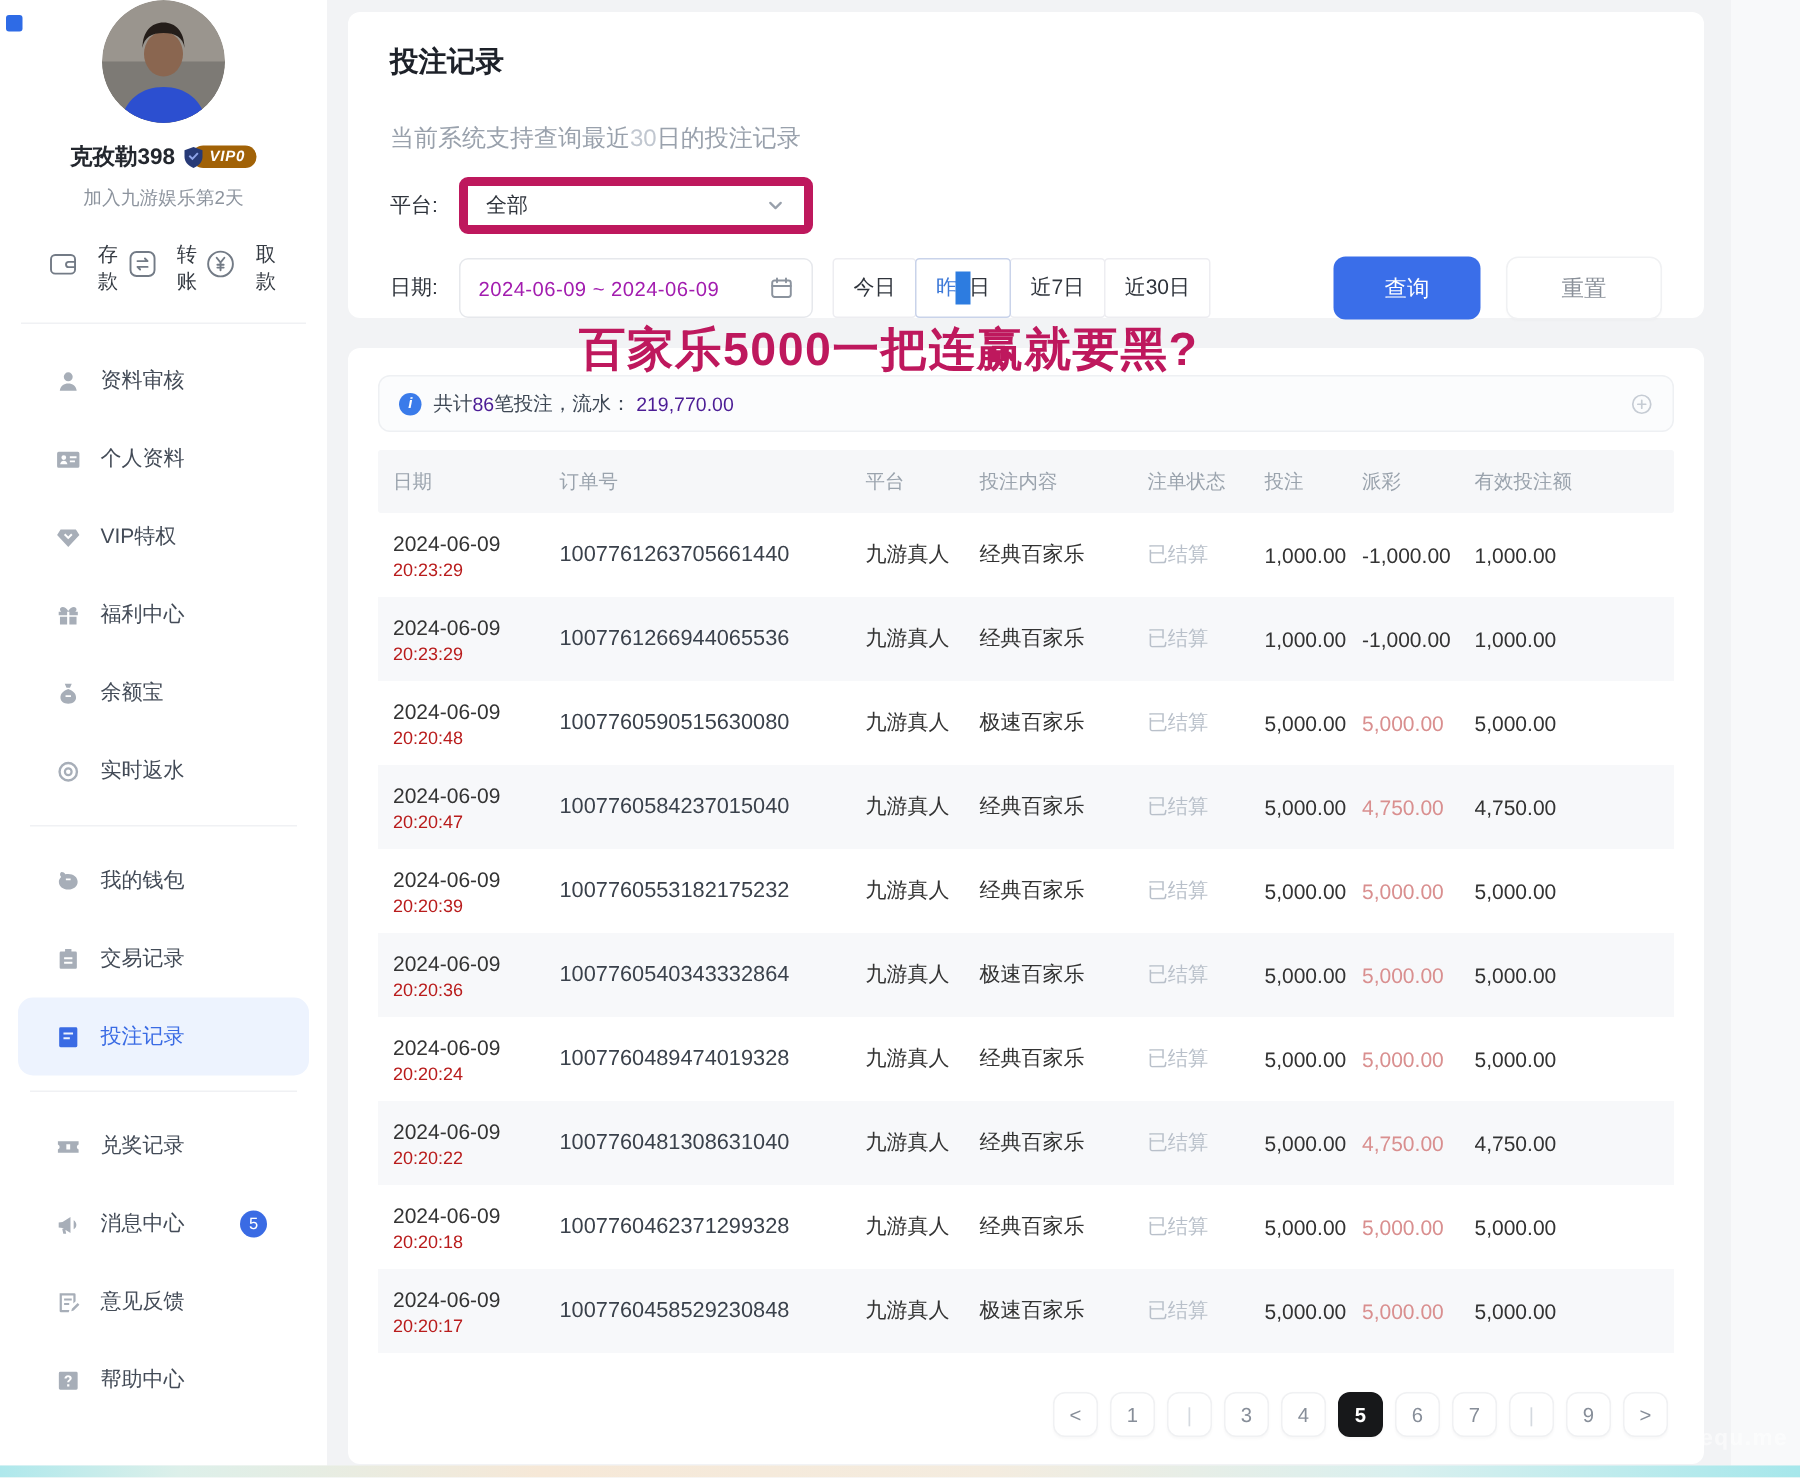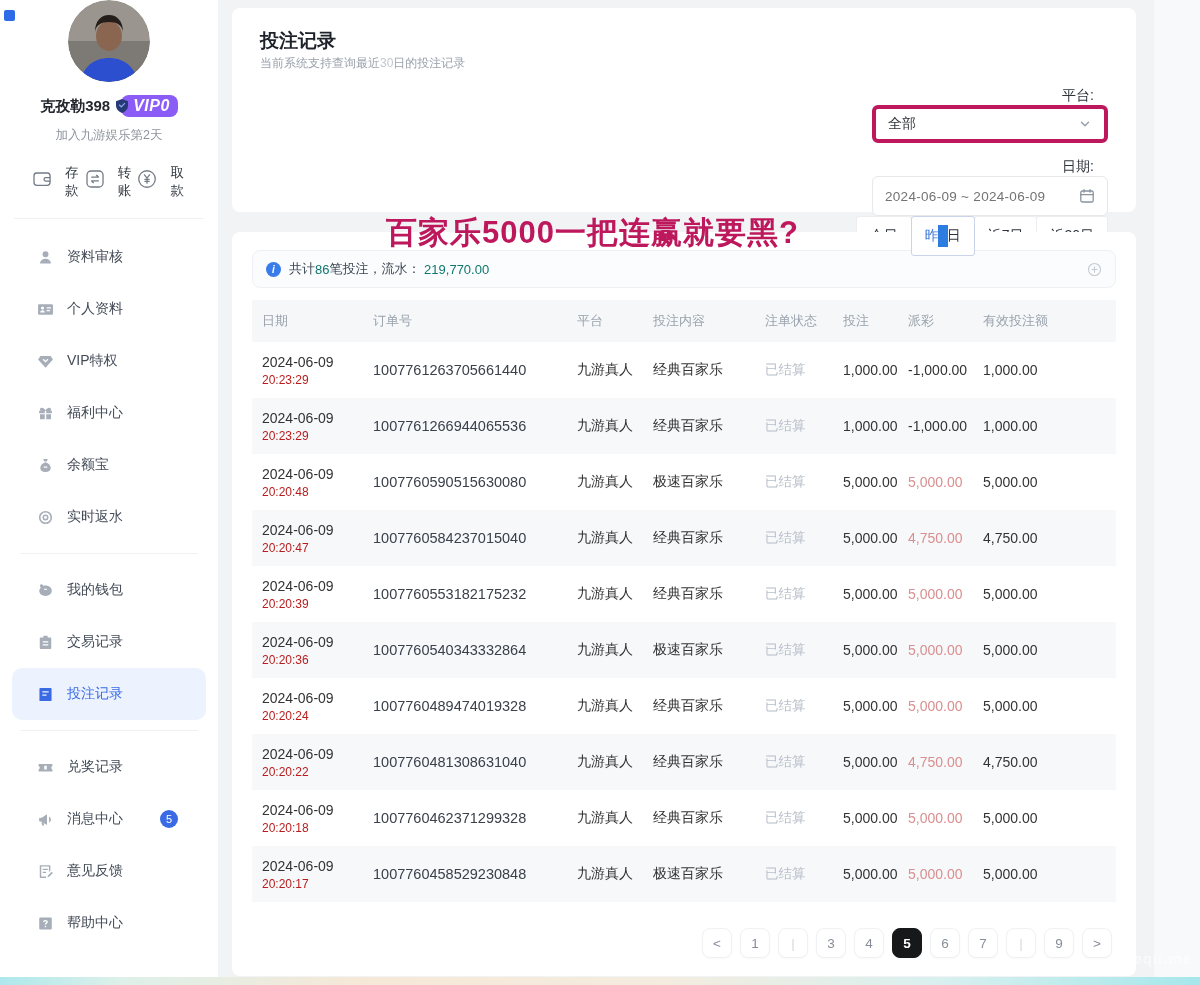--- a/index.html
+++ b/index.html
@@ -11,21 +11,21 @@
     color:#333;
   }
   
   .corner-dot{position:absolute;left:4px;top:10px;width:11px;height:11px;border-radius:2px;background:#2e6be6;z-index:3;}
   .sidebar{position:absolute;left:0;top:0;width:218px;height:977px;background:#fff;z-index:2;}
   .profile{text-align:center;}
   .avatar{width:82px;height:82px;border-radius:50%;overflow:hidden;margin:0 auto;display:block;}
   .name-row{margin-top:13px;display:flex;align-items:center;justify-content:center;gap:4px;}
   .uname{font-size:15px;font-weight:700;color:#23272e;}
   .vip-wrap{display:inline-flex;align-items:center;position:relative;}
-  .vip-pill{background:#8b5cf6;color:#fff;font-size:16px;font-weight:700;font-style:italic;
+  .vip-pill{background:#a16207;color:#fff;font-size:10px;font-weight:700;font-style:italic;
     border-radius:8px;padding:2px 8px 2px 12px;margin-left:-9px;letter-spacing:.5px;}
   .join{margin-top:10px;font-size:12.5px;color:#8d949e;}
   .actions{margin-top:20px;display:flex;justify-content:space-between;padding:0 30px;}
   .action{display:flex;flex-direction:row;align-items:flex-start;gap:7px;cursor:pointer;}
   .action svg{color:#737b86;}
   .action .alabel{font-size:13.5px;color:#343a42;}
   .sb-divider{border-top:1px solid #f0f1f4;margin:18px 14px 0;}
   .nav{padding:12px 12px 0;}
   .nav-item{height:52px;display:flex;align-items:center;gap:13px;padding-left:25px;
     font-size:14px;color:#434b57;border-radius:10px;cursor:pointer;}
@@ -33,51 +33,51 @@
   .nav-item.active{background:#edf3fe;color:#3a6be4;}
   .nav-item.active svg{color:#3a6be4;}
   .nav-gap{border-top:1px solid #f0f1f4;margin:10px 8px;}
   .nav-badge{margin-left:auto;margin-right:28px;min-width:18px;height:18px;border-radius:50%;
     background:#3a6be4;color:#fff;font-size:11px;display:flex;align-items:center;justify-content:center;}
   
   .main{position:absolute;left:232px;top:0;width:904px;}
   .card{background:#fff;border-radius:8px;}
   .filter-card{margin-top:8px;height:204px;padding:16px 28px;}
   .page-title{font-size:19px;font-weight:700;color:#1d2129;margin-top:4px;}
-  .subtitle{margin-top:1px;font-size:12px;color:#99a1ac;}
+  .subtitle{margin-top:28px;font-size:16px;color:#99a1ac;}
   .subtitle .dim{color:#c1c7d0;}
-  .frow{display:flex;align-items:flex-end;margin-top:15px;flex-direction:column;}
+  .frow{display:flex;align-items:center;margin-top:15px;}
   .flabel{width:46px;font-size:14px;color:#2f343c;}
-  .select{width:236px;height:38px;border:4px solid #be185d;border-radius:6px;display:flex;
+  .select{width:236px;height:38px;border:6px solid #be185d;border-radius:6px;display:flex;
     align-items:center;justify-content:space-between;padding:0 12px;cursor:pointer;background:#fff;}
   .select .sval{font-size:14px;color:#2f343c;}
   .dateinput{width:236px;height:40px;border:1px solid #e6e8ec;border-radius:6px;display:flex;
     align-items:center;justify-content:space-between;padding:0 12px;cursor:pointer;background:#fff;}
-  .dateinput .dval{font-size:13.5px;color:#737373;letter-spacing:.3px;}
+  .dateinput .dval{font-size:13.5px;color:#a21caf;letter-spacing:.3px;}
   .quick{display:flex;margin-left:14px;}
   .qbtn{height:40px;padding:0 13px;display:flex;align-items:center;font-size:14px;color:#2f343c;
     background:#fff;border:1px solid #ededf1;border-radius:3px;cursor:pointer;margin-left:-1px;}
   .qbtn.sel{border-color:#c9d3ea;position:relative;z-index:1;}
   .qbtn.sel .c1{color:#3f7ad8;}
   .sel-block{display:inline-block;width:10px;height:22px;background:#2d7ce0;vertical-align:-5px;margin:0 -1px;}
   .fbtns{margin-left:auto;display:flex;gap:17px;}
   .btn-primary{width:98px;height:42px;background:#3a6ee9;border:none;border-radius:8px;color:#fff;
     font-size:15px;cursor:pointer;font-family:inherit;}
   .btn-ghost{width:104px;height:42px;background:#fff;border:1px solid #f0f1f3;border-radius:8px;
     color:#8a9099;font-size:15px;cursor:pointer;font-family:inherit;box-shadow:0 1px 2px rgba(0,0,0,.02);}
   
   .annotation{position:absolute;left:386px;top:212px;z-index:9;font-size:31px;font-weight:700;
     color:#be185d;letter-spacing:1px;white-space:nowrap;}
   
   .table-card{margin-top:20px;height:744px;padding:18px 20px 0;position:relative;}
   .summary{height:38px;border:1px solid #eef0f3;background:#fbfcfd;border-radius:8px;display:flex;
     align-items:center;padding:0 13px;font-size:13px;color:#3d4754;}
   .info-i{width:15px;height:15px;border-radius:50%;background:#3a7bea;color:#fff;font-size:10px;
     font-weight:700;display:flex;align-items:center;justify-content:center;margin-right:8px;font-style:italic;}
-  .blue{color:#0f766e;}
+  .blue{color:#4c1d95;}
   .sum-plus{margin-left:auto;cursor:pointer;display:flex;}
   .grid{display:grid;grid-template-columns:111px 204px 76px 112px 78px 65px 75px 1fr;align-items:center;}
   .thead{margin-top:12px;height:42px;background:#f6f7f9;color:#9aa3ad;font-size:13px;border-radius:2px;}
   .thead>div, .trow>div{padding-left:10px;}
   .trow{height:56px;font-size:14px;color:#333;}
   .trow:nth-child(even){background:#f7f8fa;}
   .trow .d1{color:#333;}
   .trow .d2{color:#b91c1c;font-size:12px;margin-top:3px;}
   .trow .order{font-size:14.5px;color:#3a414b;}
   .trow .status{color:#b9c0ca;font-size:13.5px;}

